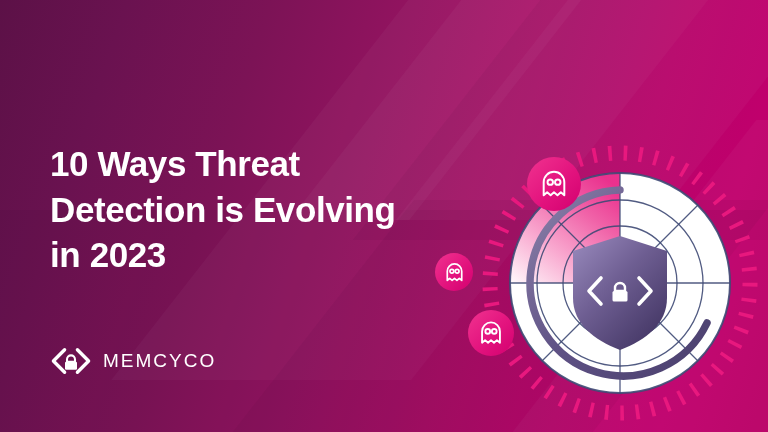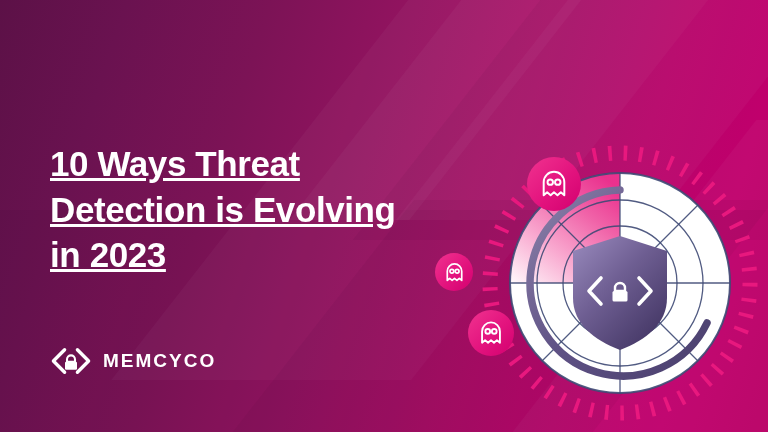--- a/index.html
+++ b/index.html
@@ -51,36 +51,35 @@
   .headline {
     position:absolute;
     left:50px; top:141px;
     width:440px;
     color:#ffffff;
     font-size:35px;
     line-height:1.30;
     font-weight:700;
     letter-spacing:-0.4px;
     white-space:pre-line;
-    text-decoration:underline;
   }
 
   
   .logo {
     position:absolute;
     left:50px; top:345px;
     display:flex;
     align-items:center;
     gap:11px;
   }
   .logo-mark { width:42px; height:32px; display:block; }
   .logo-word {
     color:#ffffff;
     font-size:19px;
-    font-weight:700;
+    font-weight:400;
     letter-spacing:2.0px;
   }
 
   
   .radar-wrap {
     position:absolute;
     left:455px; top:118px;
     width:330px; height:330px;
   }
   .radar-svg { display:block; width:330px; height:330px; overflow:visible; }

